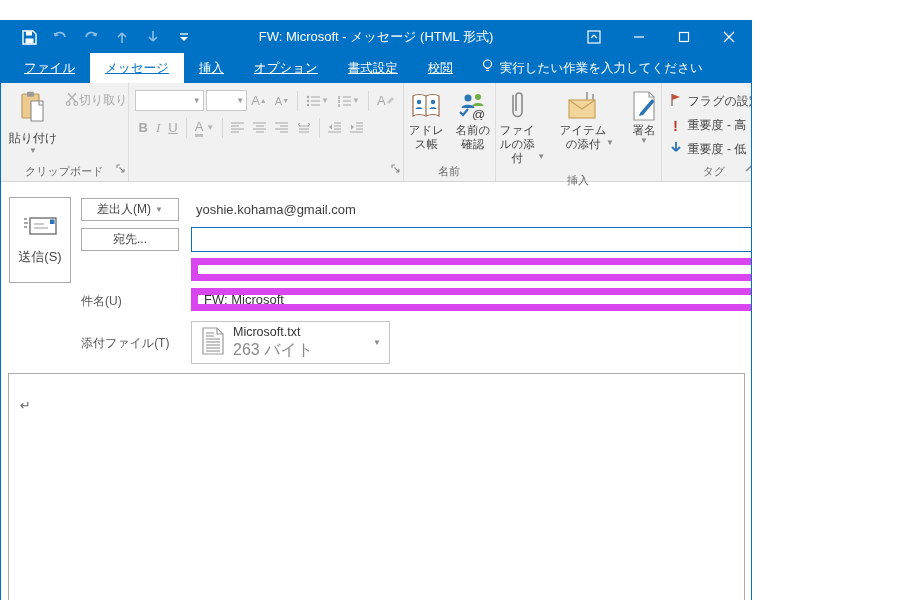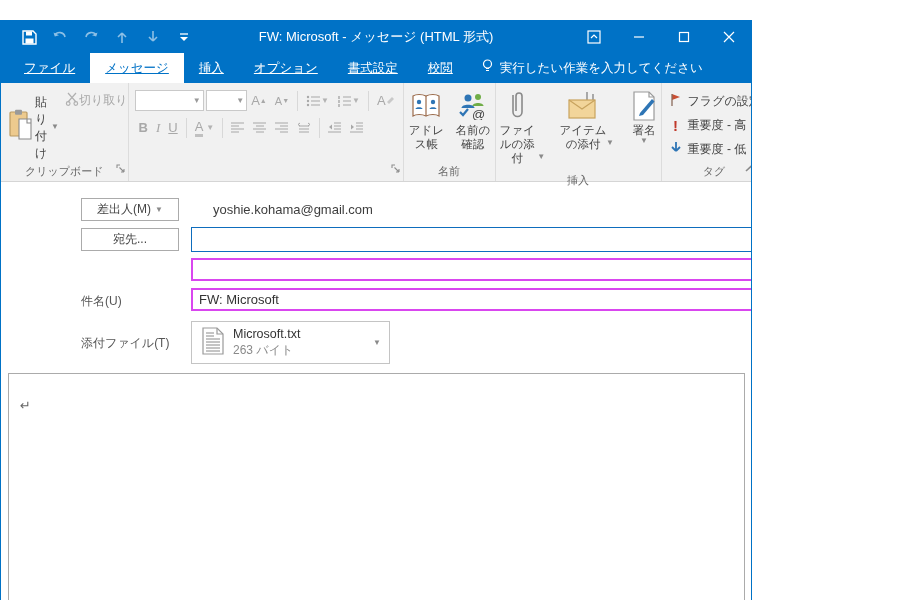--- a/index.html
+++ b/index.html
@@ -26,21 +26,21 @@
   .ribbon { position:absolute; top:62px; left:0; right:0; height:99px; background:#f1f1f1; border-bottom:1px solid #d5d5d5; display:flex; }
   .grp { position:relative; display:flex; flex-direction:column; border-right:1px solid #dcdcdc; }
   .grp-body { flex:1; display:flex; padding-top:3px; }
   .grp-label { height:19px; display:flex; align-items:center; justify-content:center; font-size:11px; color:#696969; }
   .launcher { position:absolute; right:3px; bottom:4px; }
   .collapse { position:absolute; right:10px; bottom:5px; }
 
   .g-clipboard { width:190px; } .g-font { width:275px; } .g-names { width:92px; } .g-include { width:166px; } .g-tags { width:106px; }
   .g-rest { flex:1; border-right:none; position:relative; }
 
-  .paste-btn { width:52px; display:flex; flex-direction:row; align-items:center; padding-top:5px; margin-left:6px; }
+  .paste-btn { width:52px; display:flex; flex-direction:column; align-items:center; padding-top:5px; margin-left:6px; }
   .paste-btn .lbl { font-size:12px; color:#444; margin-top:3px; }
   .caret { font-size:8px; color:#8a8a8a; line-height:8px; }
   .caret.dis { color:#b3b3b3; }
   .clip-col { display:flex; flex-direction:column; margin-left:6px; padding-top:3px; }
   .smallbtn { display:flex; align-items:center; height:22px; font-size:12px; color:#a8a8a8; white-space:nowrap; }
 
   .font-col { display:flex; flex-direction:column; padding:1px 4px 0 6px; width:100%; }
   .frow { display:flex; align-items:center; height:27px; }
   .combo { height:21px; background:#fff; border:1px solid #c9c9c9; position:relative; display:flex; align-items:center; }
   .combo .cc { position:absolute; right:2px; font-size:8px; color:#9a9a9a; }
@@ -52,27 +52,27 @@
 
   .bigbtn { display:flex; flex-direction:column; align-items:center; text-align:center; font-size:11.5px; color:#444; line-height:14px; padding-top:3px; }
   .bigbtn .ic { height:34px; display:flex; align-items:center; justify-content:center; }
   .tags-col { display:flex; flex-direction:column; padding:3px 0 0 8px; }
   .tagbtn { display:flex; align-items:center; height:24px; gap:6px; font-size:12px; color:#444; white-space:nowrap; }
 
   
   .send-btn { position:absolute; left:8px; top:176px; width:62px; height:86px; background:#fff; border:1px solid #ababab; display:flex; flex-direction:column; align-items:center; justify-content:center; gap:8px; font-size:13px; color:#444; }
   .fieldbtn { position:absolute; left:80px; width:98px; height:23px; background:#fff; border:1px solid #ababab; display:flex; align-items:center; justify-content:center; gap:4px; font-size:12px; color:#444; }
   .flabel { position:absolute; left:80px; font-size:12px; color:#555; }
-  .tinput { position:absolute; left:190px; width:703px; height:23px; border:2px solid #d946ef; background:#fff; font-size:13px; color:#333; padding:0 6px; font-family:"Liberation Sans","DejaVu Sans",sans-serif; outline:none; }
+  .tinput { position:absolute; left:190px; width:703px; height:23px; border:7px solid #d946ef; background:#fff; font-size:13px; color:#333; padding:0 6px; font-family:"Liberation Sans","DejaVu Sans",sans-serif; outline:none; }
   .tinput.focus { border:1px solid #0e6dbd; height:25px; }
-  .from-val { position:absolute; left:212px; top:181px; font-size:13px; color:#3d3d3d; }
+  .from-val { position:absolute; left:195px; top:181px; font-size:13px; color:#3d3d3d; }
   .attach-chip { position:absolute; left:190px; top:300px; width:199px; height:43px; border:1px solid #c4c4c4; background:#fff; display:flex; align-items:center; }
   .attach-chip .txt { margin-left:9px; }
   .attach-chip .nm { font-size:12.5px; color:#333; }
-  .attach-chip .sz { font-size:12px; color:#8a8a8a; margin-top:1px; }
+  .attach-chip .sz { font-size:16px; color:#8a8a8a; margin-top:1px; }
   .attach-chip .caret { margin-left:auto; margin-right:8px; }
 
   .bodybox { position:absolute; left:7px; top:352px; right:6px; bottom:13px; border:1px solid #ababab; background:#fff; }
   .bodymark { position:absolute; left:11px; top:24px; font-size:13px; color:#666; }
 </style>
 </head>
 <body>
 
 <div class="window">
 
@@ -392,20 +392,31 @@
 
     <div class="grp g-rest">
       <span class="collapse">
         <svg width="13" height="8" viewBox="0 0 13 8">
             <path d="M1 7l5.5-5L12 7" fill="none" stroke="#8a8a8a" stroke-width="1.6"></path>
           </svg>
       </span>
     </div>
   </div>
 
+  <div class="send-btn">
+    <span>
+      <svg width="34" height="22" viewBox="0 0 34 22">
+          <path d="M1 4h3M1 8h4M1 12h3" stroke="#8a8a8a" stroke-width="1.3"></path>
+          <rect x="7" y="3" width="26" height="16" fill="#fff" stroke="#666" stroke-width="1.3"></rect>
+          <path d="M11 9h10M11 13h14" stroke="#9a9a9a" stroke-width="1.2"></path>
+          <rect x="27" y="4.5" width="4.5" height="4.5" fill="#2e75b5"></rect>
+        </svg>
+    </span>
+    <span>送信(S)</span>
+  </div>
 
   <div class="fieldbtn" style="top:177px;">
     <span>差出人(M)</span>
     <span class="caret">▼</span>
   </div>
   <div class="from-val">yoshie.kohama@gmail.com</div>
 
   <div class="fieldbtn" style="top:207px;">
     <span>宛先...</span>
   </div>

